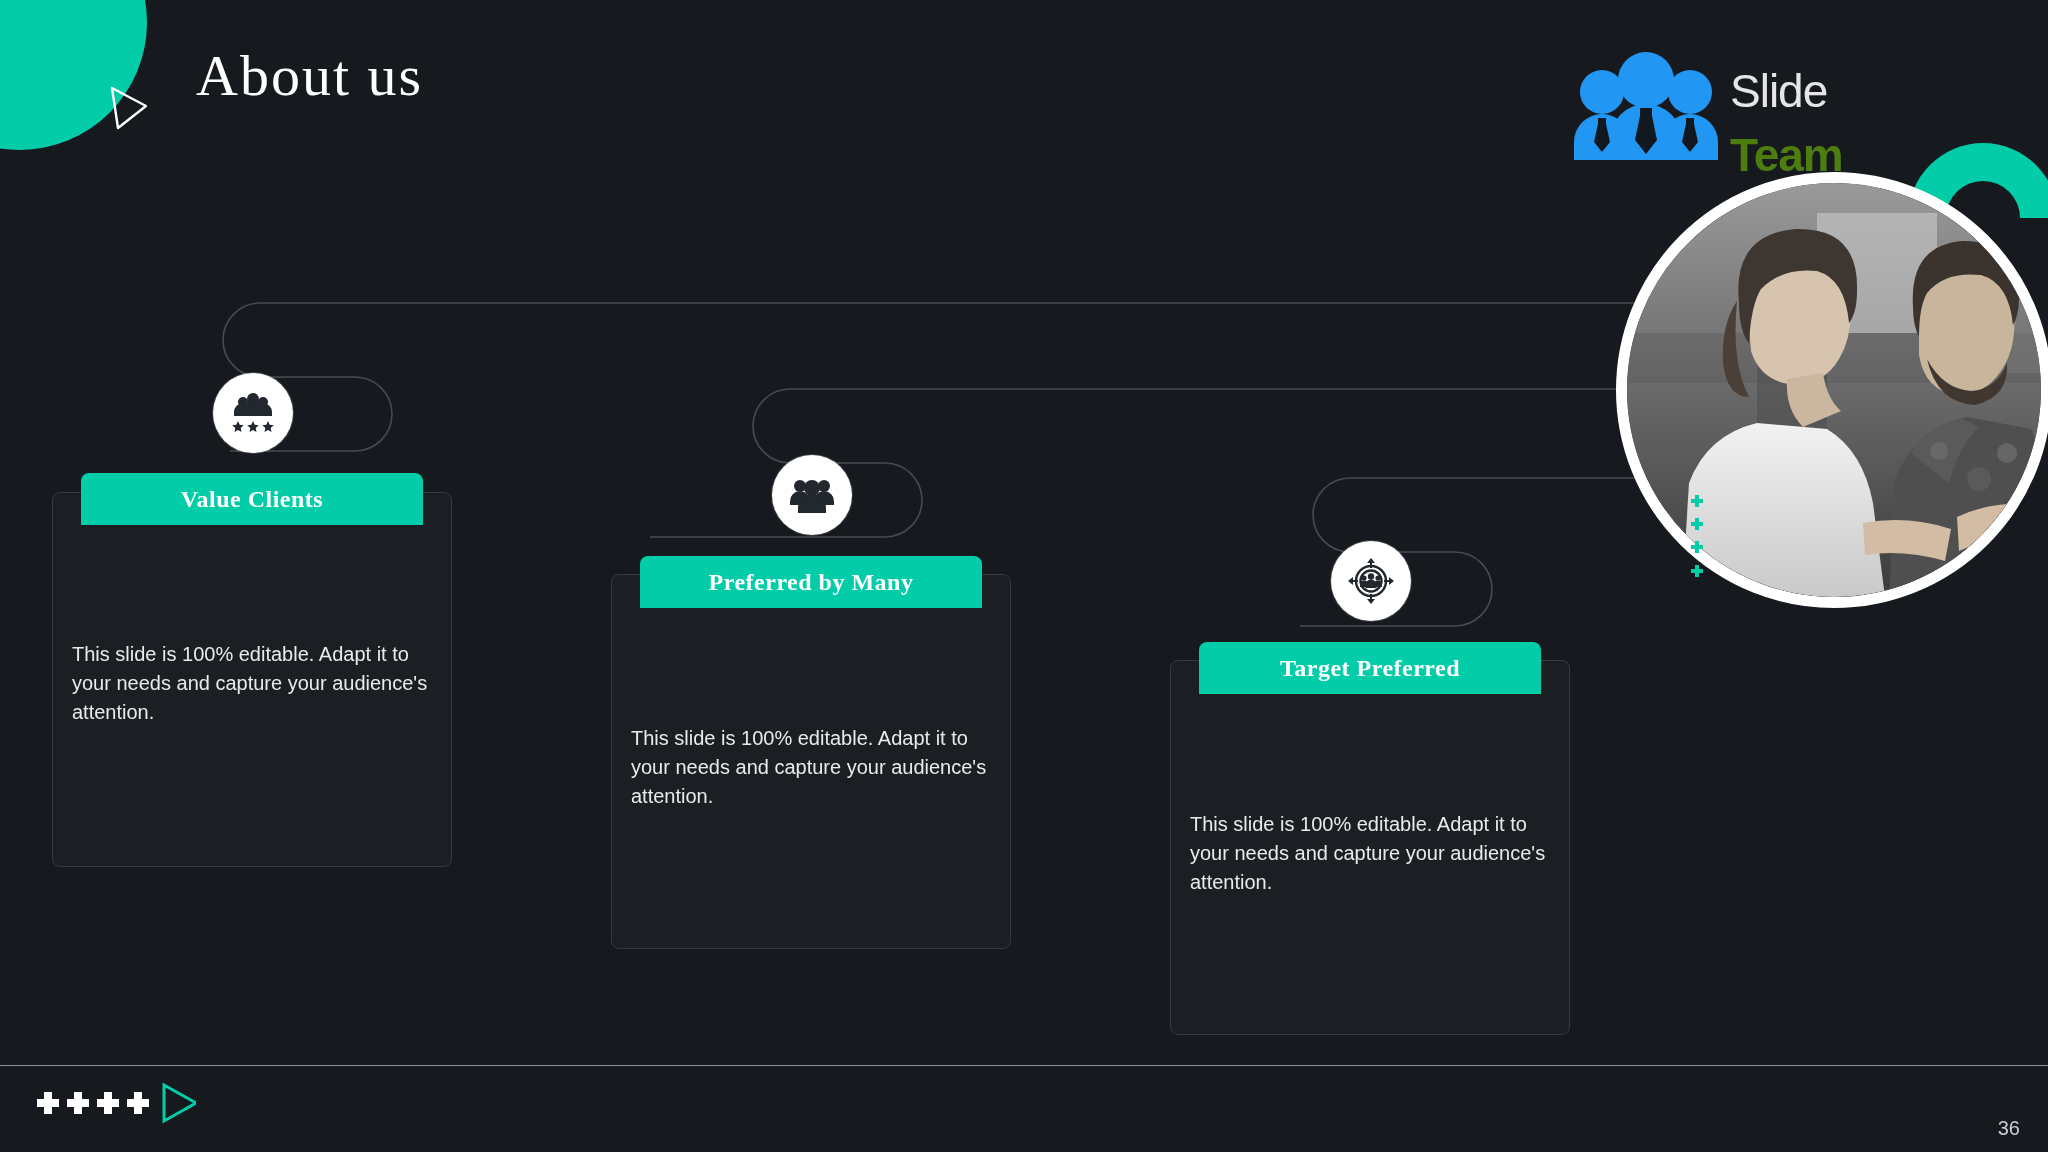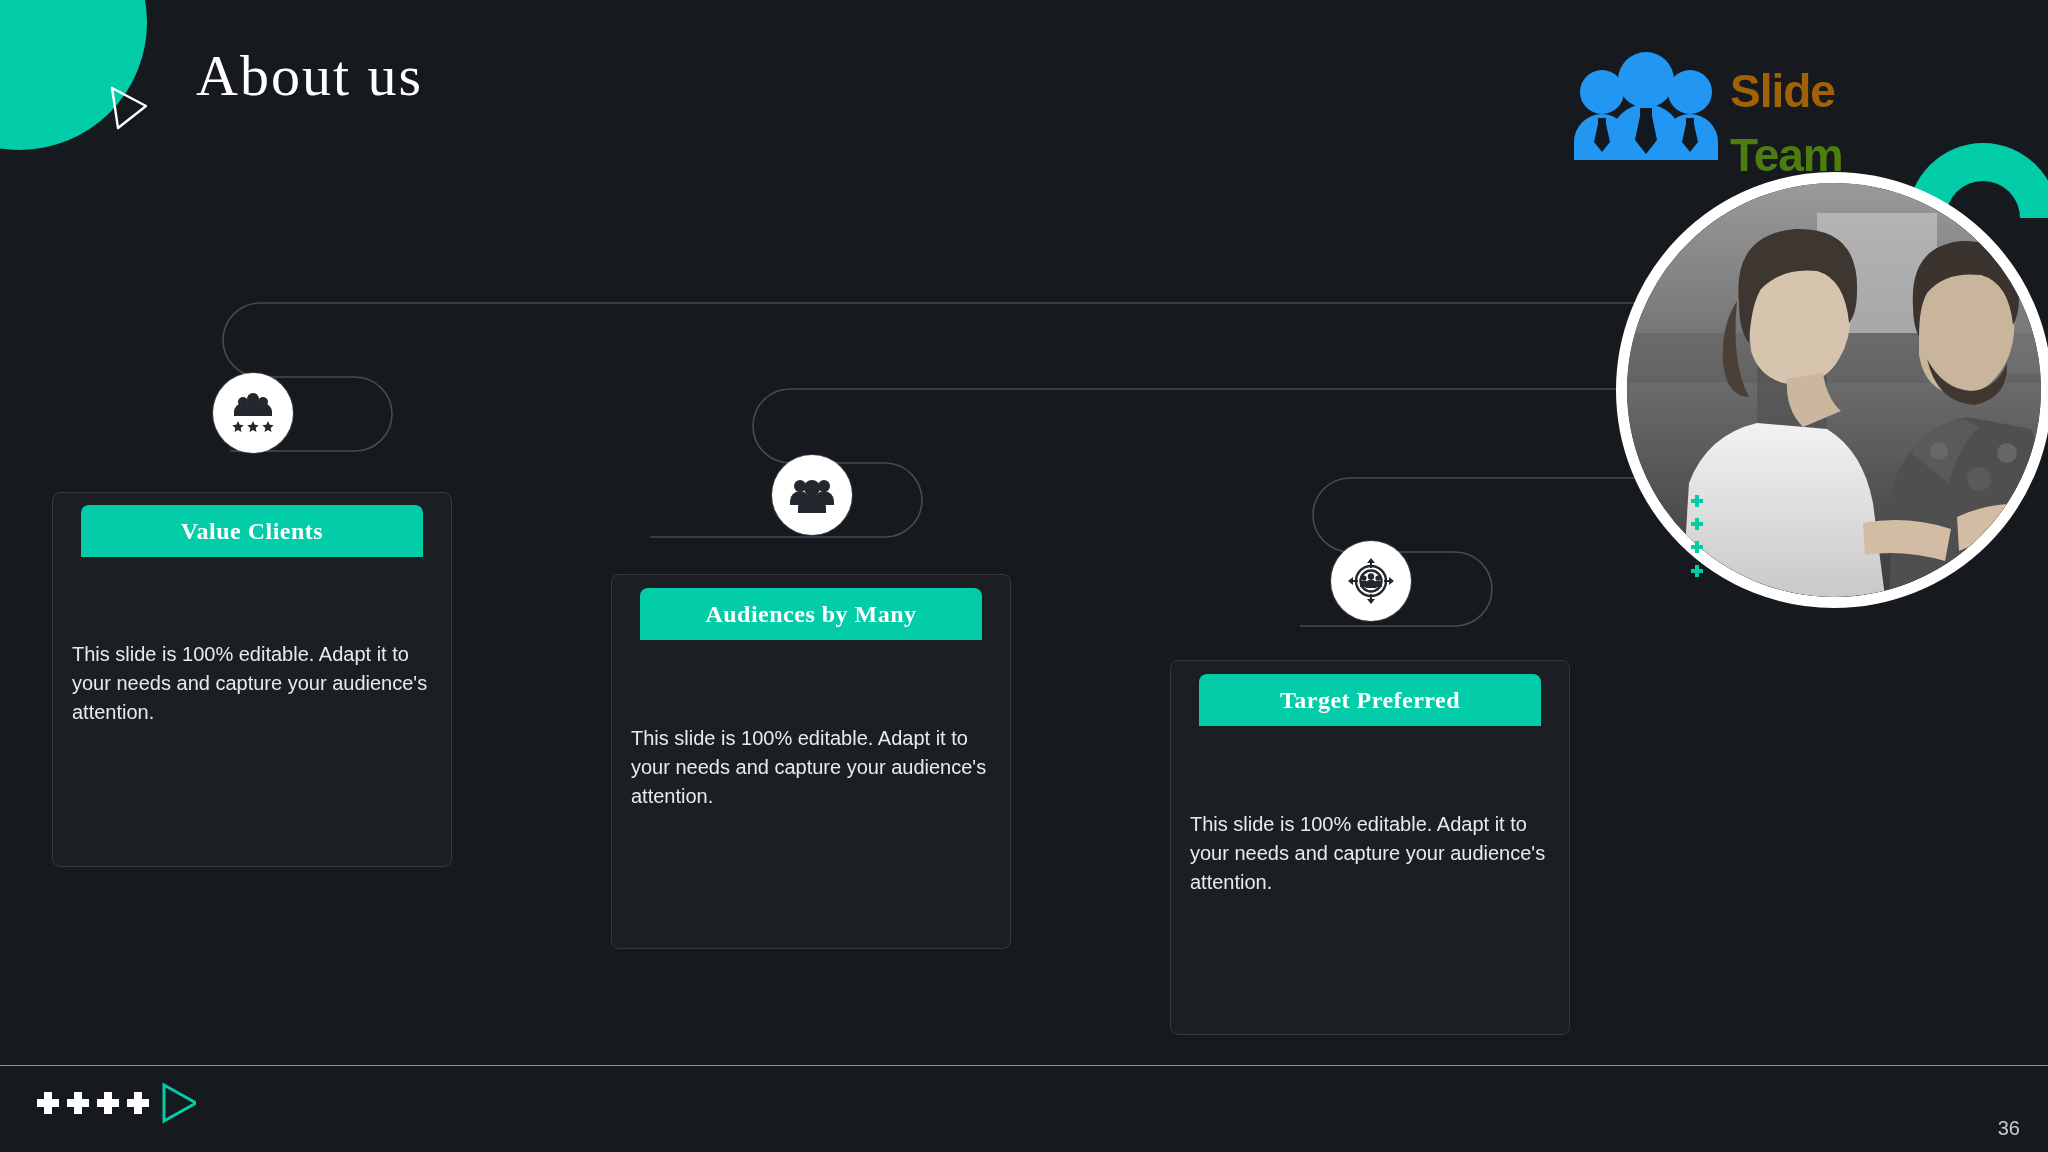--- a/index.html
+++ b/index.html
@@ -54,22 +54,22 @@
     top: 40px;
     width: 300px;
     height: 130px;
   }
   .brand-mark { position: absolute; left: 0; top: 10px; }
   .brand-slide {
     position: absolute;
     left: 160px;
     top: 24px;
     font-size: 46px;
-    font-weight: bold;
-    color: #a16207;
+    font-weight: normal;
+    color: #e5e5e5;
     letter-spacing: -1px;
   }
   .brand-team {
     position: absolute;
     left: 160px;
     top: 88px;
     font-size: 46px;
     font-weight: bold;
     color: #4d7c0f;
     letter-spacing: -1px;
@@ -157,21 +157,20 @@
     border-top-right-radius: 8px;
     display: flex;
     align-items: center;
     justify-content: center;
     font-family: "Liberation Serif", serif;
     font-weight: bold;
     font-size: 24px;
     color: #ffffff;
     letter-spacing: 0.5px;
     z-index: 3;
-    margin-top: 32px;
   }
   .step-text {
     position: absolute;
     width: 360px;
     font-size: 20px;
     line-height: 1.46;
     color: #e8eaec;
     z-index: 3;
   }
 
@@ -325,21 +324,21 @@
           <circle cx="10" cy="11" r="6"></circle>
             <path d="M0 30 v-4 a10 10 0 0 1 20 0 v4 z"></path>
           <circle cx="34" cy="11" r="6"></circle>
             <path d="M24 30 v-4 a10 10 0 0 1 20 0 v4 z"></path>
           <circle cx="22" cy="13" r="8"></circle>
             <path d="M8 38 v-5 a14 14 0 0 1 28 0 v5 z"></path>
         </g>
       </svg>
     </div>
     <div class="step-body" style="left:611px; top:574px; height:375px;"></div>
-    <div class="step-head" style="left:640px; top:556px;">Audiences by Many</div>
+    <div class="step-head" style="left:640px; top:556px;">Preferred by Many</div>
     <div class="step-text" style="left:631px; top:724px;">This slide is 100% editable. Adapt it to your needs and capture your audience's attention.</div>
   </div>
 
   <div class="step">
     <div class="step-icon" style="left:1331px; top:541px;">
       <svg width="48" height="48" viewBox="0 0 48 48">
         <g fill="none" stroke="#22282e" stroke-width="2.4">
           <circle cx="24" cy="24" r="15"></circle>
           <circle cx="24" cy="24" r="10.5"></circle>
         </g>

